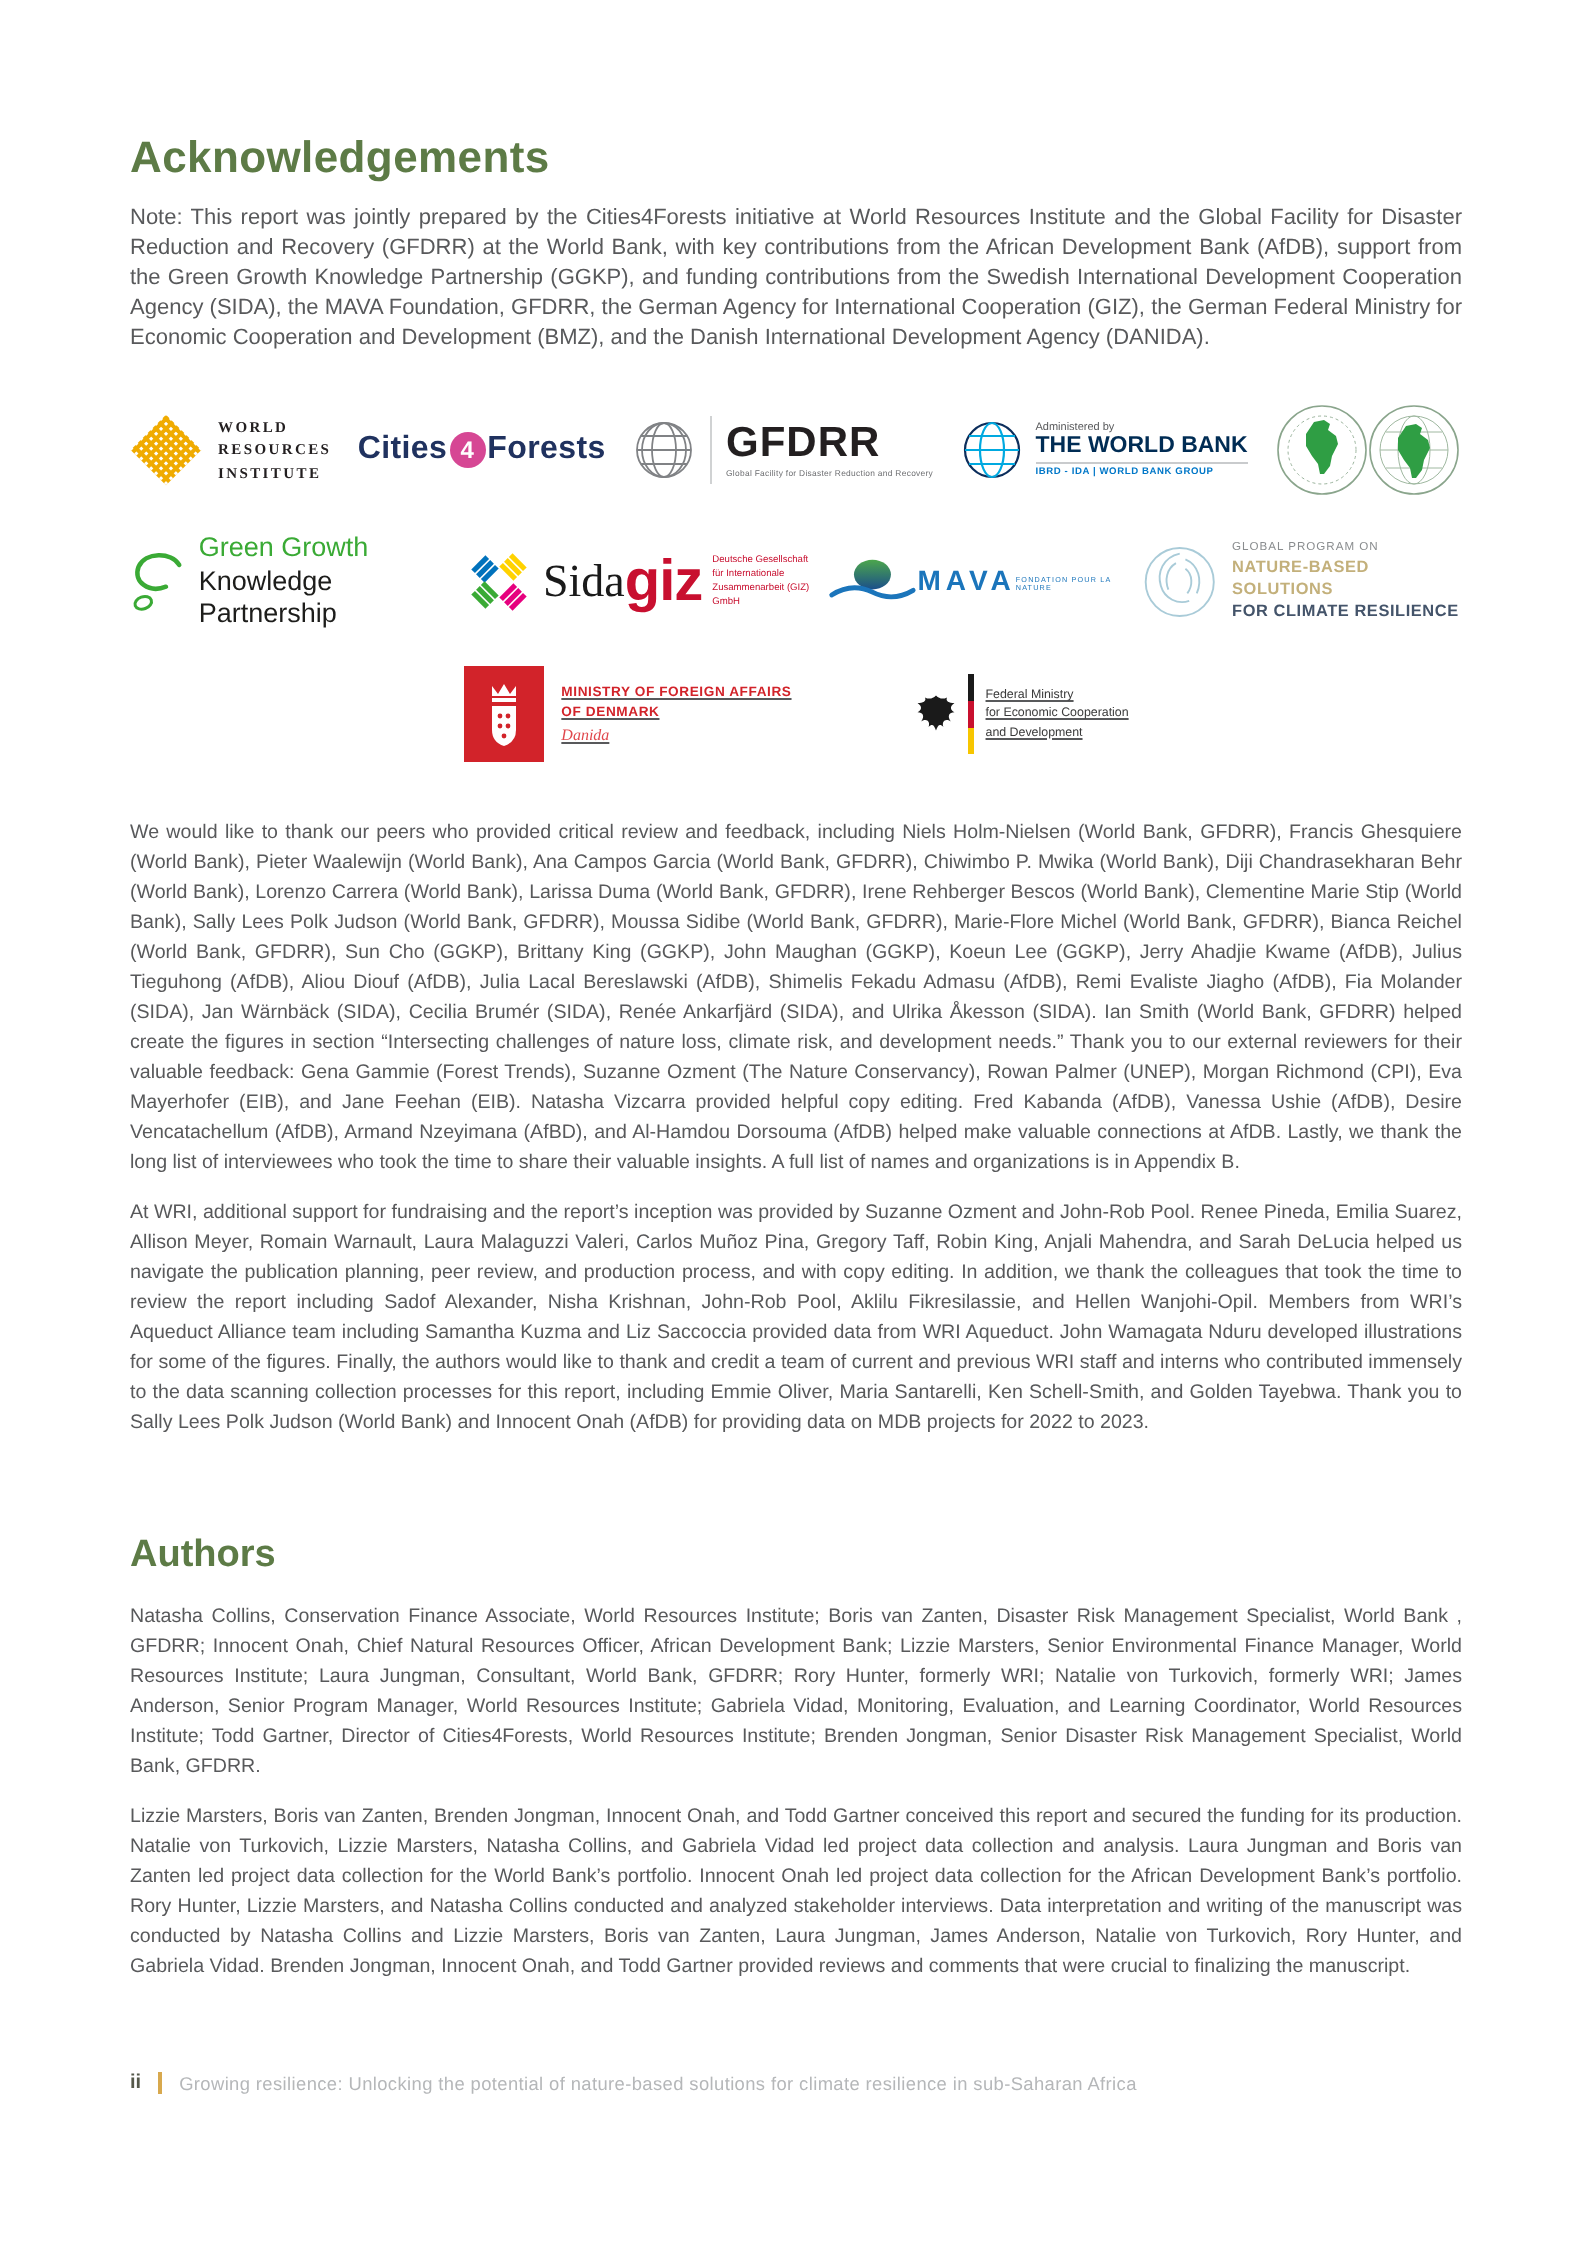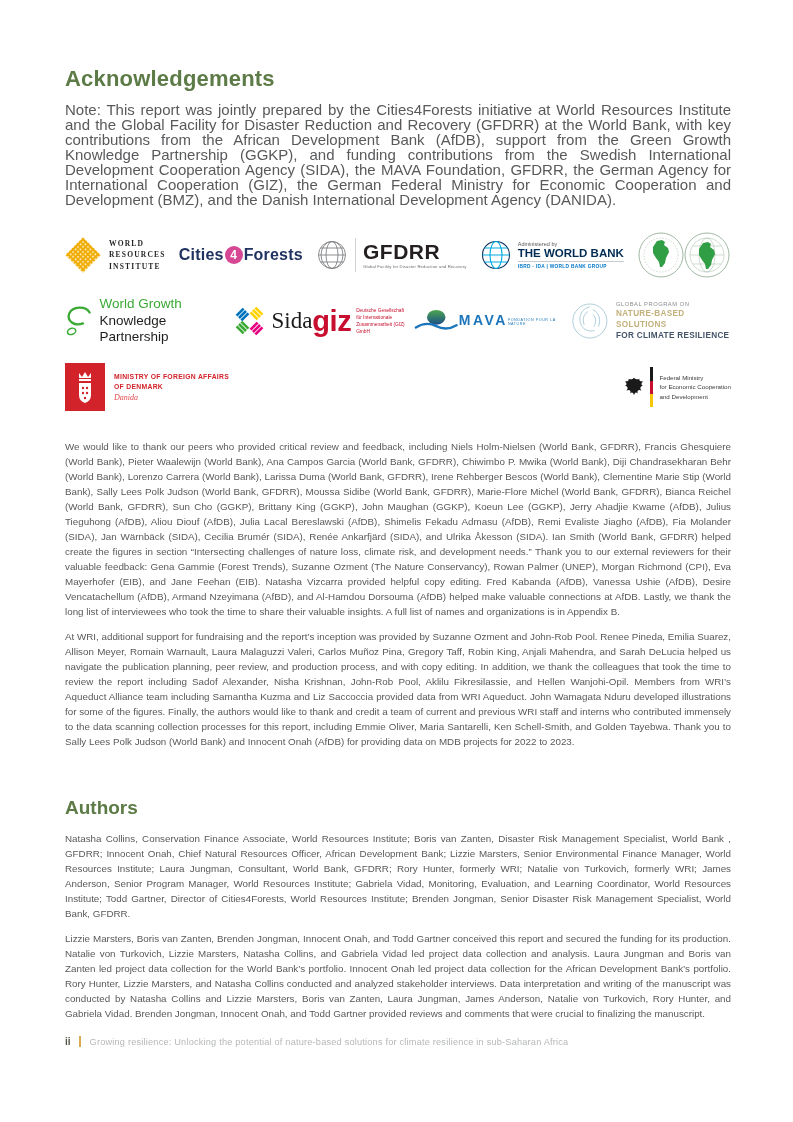--- a/index.html
+++ b/index.html
@@ -6,26 +6,26 @@
   html,body { background:#9a9a9a; }
   .page {
     position:relative; width:793px; height:1122px; background:#ffffff;
     margin:0 auto; font-family:"Liberation Sans", sans-serif; color:#58595B;
     overflow:hidden;
   }
   .content { position:absolute; left:65px; top:66px; width:666px; }
 
   h1.doc-title { font-size:22px; font-weight:700; color:#5D7B46; letter-spacing:0.2px; margin-bottom:10px; }
   p.body-text { font-size:9.8px; line-height:15px; text-align:justify; color:#58595B; margin-bottom:10px; }
-  p.note-text { font-size:15px; line-height:15px; text-align:justify; color:#58595B; margin-bottom:0; }
+  p.note-text { font-size:11px; line-height:15px; text-align:justify; color:#58595B; margin-bottom:0; }
 
   
   .logos { margin-top:20px; }
   .logo-row { display:flex; align-items:center; justify-content:space-between; height:56px; margin-bottom:10px; }
-  .logo-row.centered { gap:60px; }
+  .logo-row.centered { justify-content:center; gap:60px;text-decoration:underline; }
   .logo { display:flex; align-items:center; }
 
   
   .wri-text { font-family:"Liberation Serif", serif; font-size:7.5px; font-weight:700; letter-spacing:1.2px; color:#231F20; line-height:1.55; margin-left:8px; }
   
   .c4f { font-size:16px; font-weight:700; color:#20325F; letter-spacing:0.2px; }
   .c4f-circle { display:inline-flex; width:18px; height:18px; border-radius:50%; background:#D64794; color:#fff; font-size:12px; align-items:center; justify-content:center; margin:0 1px; }
   
   .gfdrr-divider { width:1px; height:34px; background:#d0d2d3; margin:0 7px; }
   .gfdrr-name { font-size:21px; font-weight:800; color:#231F20; letter-spacing:0.5px; line-height:1; }
@@ -151,21 +151,21 @@
       </div>
 
       <div class="logo-row">
 
         <div class="logo">
           <svg width="30" height="34" viewBox="0 0 30 34" fill="none">
             <path d="M26 8 C22 1 8 1 4.5 9 C1.5 17 10 23 19 19.5" stroke="#3AAA35" stroke-width="2.4" stroke-linecap="round"></path>
             <ellipse cx="7" cy="28" rx="4.5" ry="3.2" stroke="#3AAA35" stroke-width="1.6" transform="rotate(-20 7 28)"></ellipse>
           </svg>
           <div class="ggkp-text">
-            <div class="ggkp-l1">World Growth</div>
+            <div class="ggkp-l1">Green Growth</div>
             <div class="ggkp-l2">Knowledge Partnership</div>
           </div>
         </div>
 
         <div class="logo">
           <svg width="36" height="36" viewBox="0 0 36 36">
             <g transform="rotate(45 11 11)">
                 <rect x="7" y="6" width="2.6" height="10" fill="#0072BC"></rect>
                 <rect x="10.4" y="6" width="2.6" height="10" fill="#0072BC"></rect>
                 <rect x="13.8" y="6" width="2.6" height="10" fill="#0072BC"></rect>

